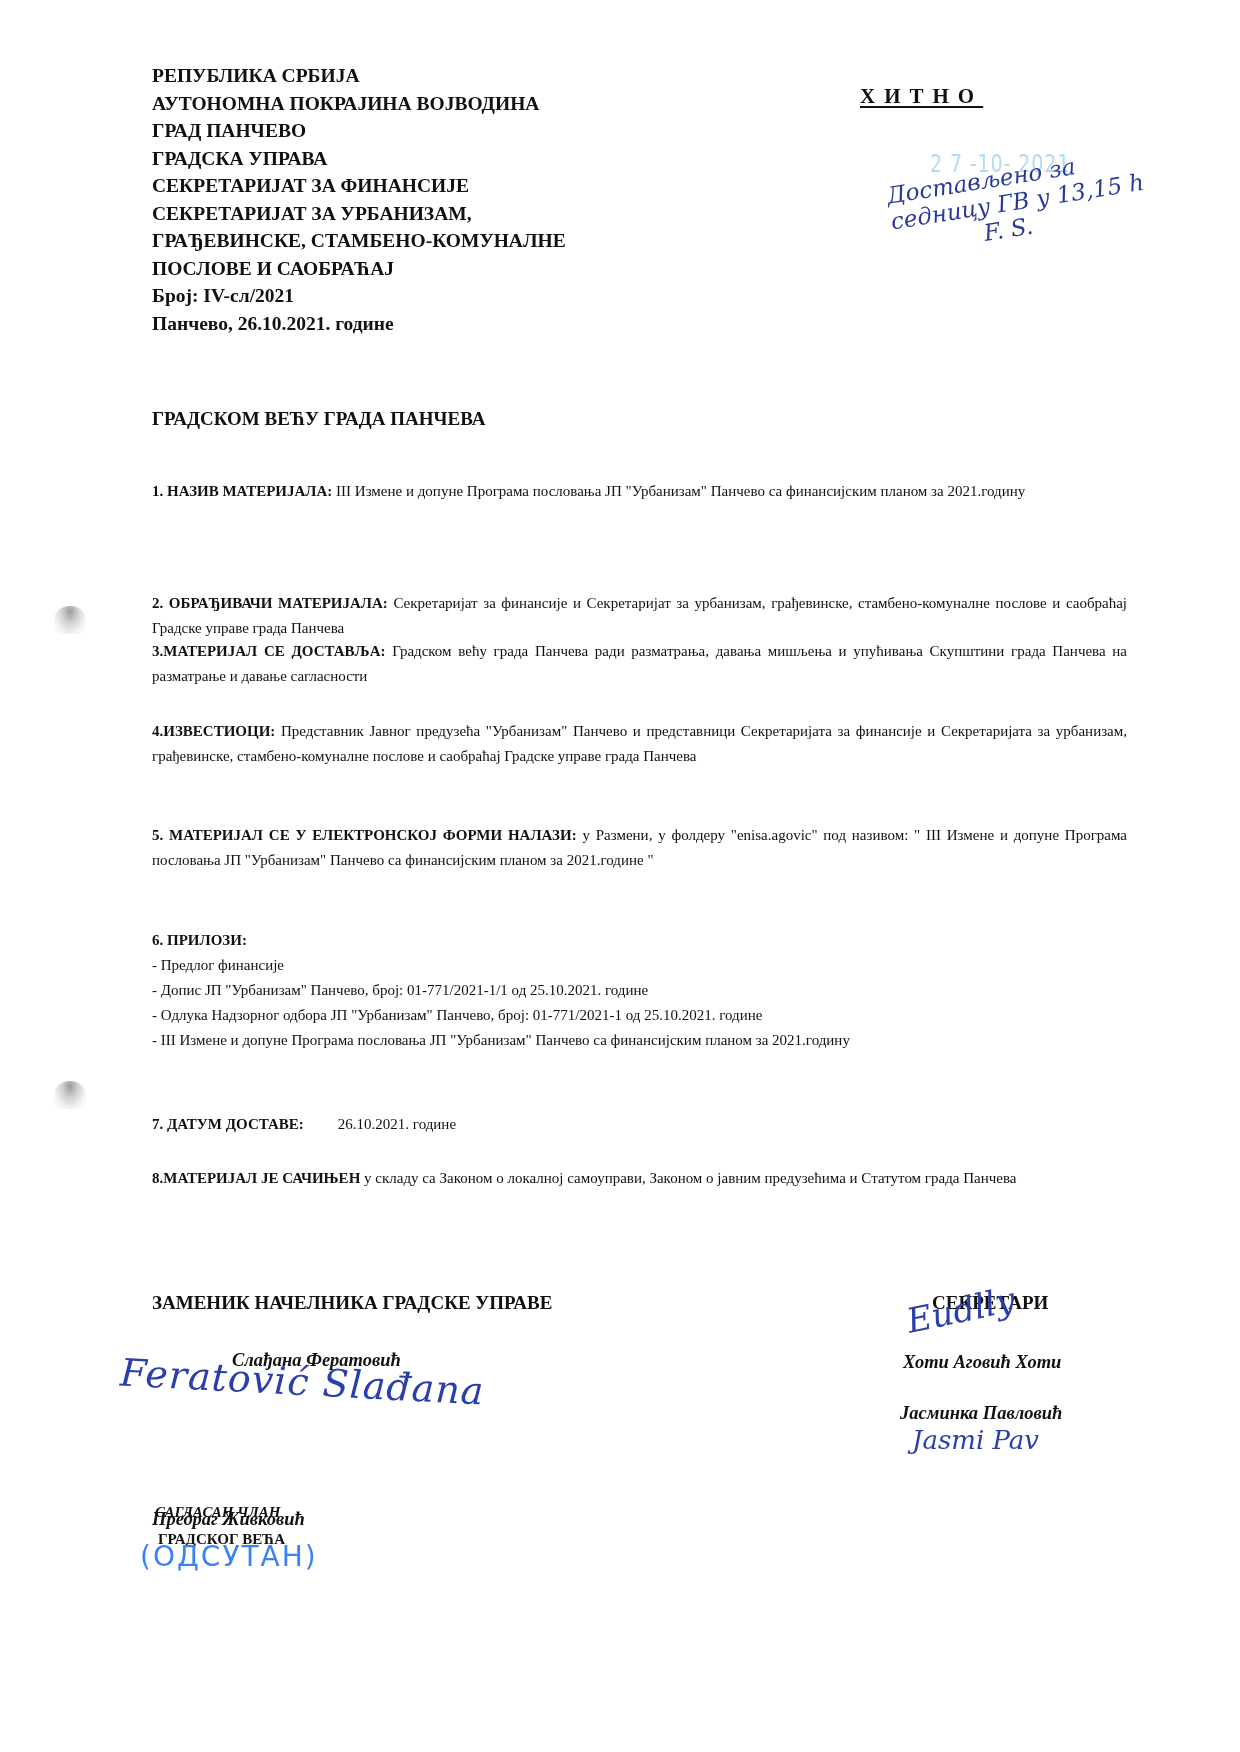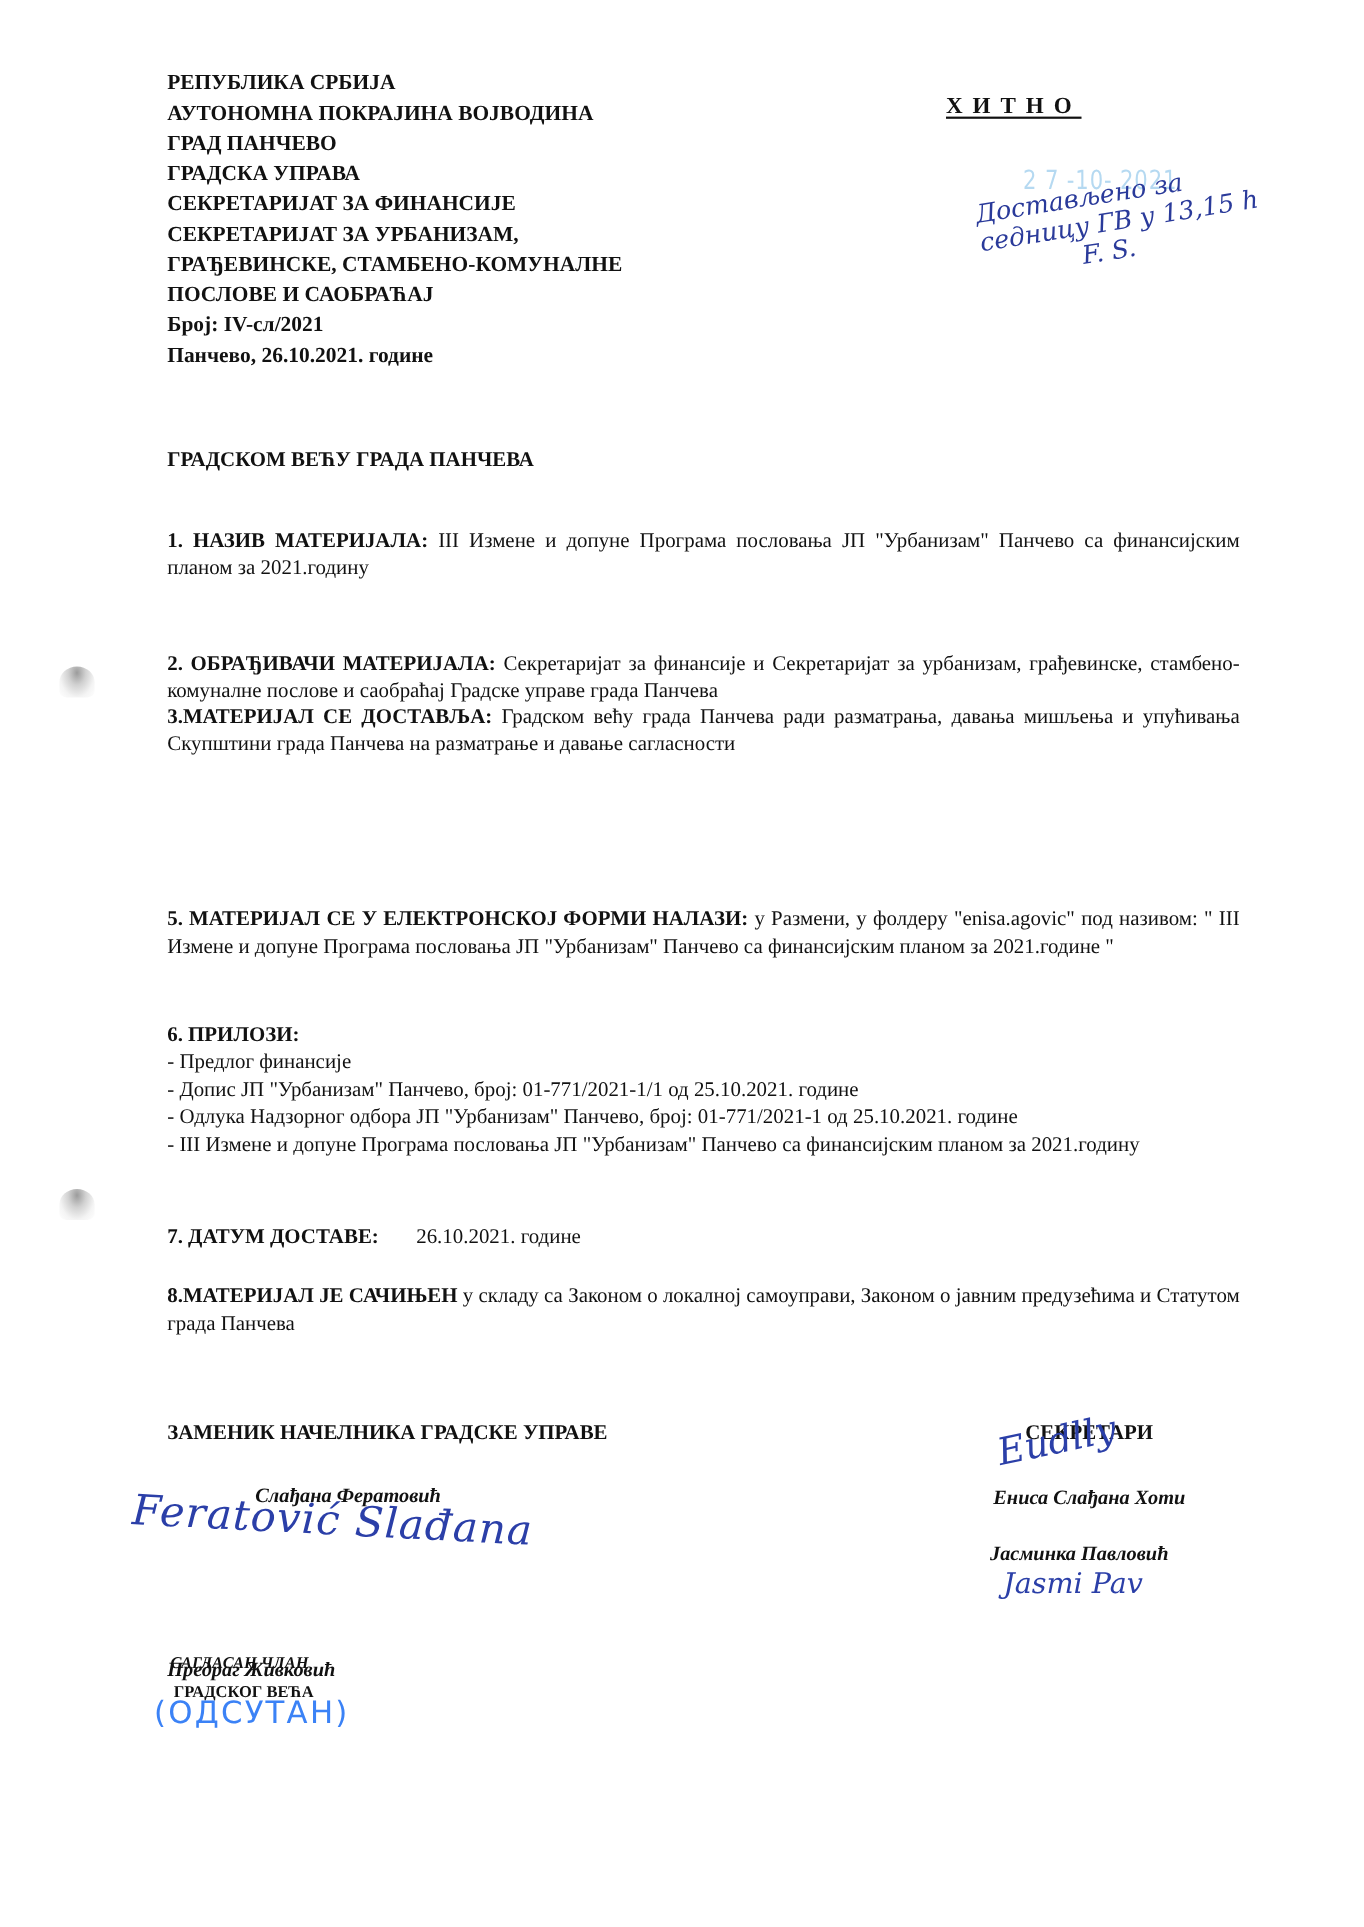--- a/index.html
+++ b/index.html
@@ -13,21 +13,21 @@
   .urgent { position: absolute; left: 860px; top: 84px; font-weight: bold; font-size: 21px;
             letter-spacing: 9px; text-decoration: underline; text-underline-offset: 3px; }
 
   .stamp-date { position: absolute; left: 930px; top: 150px; font-family: "DejaVu Sans", sans-serif;
                 font-size: 24px; color: #a9d3ef; letter-spacing: 1px; opacity: 0.85; transform: scaleX(0.8); transform-origin: left; }
   .handnote { position: absolute; left: 885px; top: 183px; font-family: "DejaVu Serif", serif; font-style: italic;
               color: #2a3a9a; font-size: 23px; line-height: 26px; transform: rotate(-9deg); transform-origin: left top; }
 
   .recipient { position: absolute; left: 152px; top: 408px; font-weight: bold; font-size: 19px; }
 
-  .section { position: absolute; left: 152px; width: 975px; font-size: 19px; line-height: 25px; text-align: justify; }
+  .section { position: absolute; left: 152px; width: 975px; font-size: 15px; line-height: 25px; text-align: justify; }
   .section .lbl { font-weight: bold; }
   .s1 { top: 479px; }
   .s2 { top: 591px; }
   .s3 { top: 639px; }
   .s4 { top: 719px; }
   .s5 { top: 823px; }
   .s6 { top: 928px; }
   .s6 .item { display: block; }
   .s7 { top: 1112px; }
   .s7 .gap { display: inline-block; width: 34px; }
@@ -86,20 +86,23 @@
 
   <div class="section s1">
     <span class="lbl">1. НАЗИВ МАТЕРИЈАЛА:</span><span> III Измене и допуне Програма пословања ЈП "Урбанизам" Панчево са финансијским планом за 2021.годину</span>
   </div>
   <div class="section s2">
     <span class="lbl">2. ОБРАЂИВАЧИ МАТЕРИЈАЛА:</span><span> Секретаријат за финансије и Секретаријат за урбанизам, грађевинске, стамбено-комуналне послове и саобраћај  Градске управе града Панчева</span>
   </div>
   <div class="section s3">
     <span class="lbl">3.МАТЕРИЈАЛ СЕ ДОСТАВЉА:</span><span> Градском већу града Панчева ради разматрања, давања мишљења и упућивања Скупштини града Панчева на разматрање и давање сагласности</span>
   </div>
+  <div class="section s4">
+    <span class="lbl">4.ИЗВЕСТИОЦИ:</span><span> Представник Јавног предузећа "Урбанизам" Панчево и представници Секретаријата за финансије и  Секретаријата за урбанизам, грађевинске, стамбено-комуналне послове и саобраћај Градске управе града Панчева</span>
+  </div>
   <div class="section s5">
     <span class="lbl">5. МАТЕРИЈАЛ СЕ У ЕЛЕКТРОНСКОЈ ФОРМИ НАЛАЗИ:</span><span> у Размени, у фолдеру "enisa.agovic" под називом: " III Измене и допуне Програма пословања ЈП "Урбанизам" Панчево са финансијским планом за 2021.године "</span>
   </div>
   <div class="section s6">
     <span class="lbl item">6. ПРИЛОЗИ:</span>
     <span class="item">- Предлог финансије</span>
     <span class="item">- Допис ЈП "Урбанизам" Панчево, број: 01-771/2021-1/1 од  25.10.2021. године</span>
     <span class="item">- Одлука Надзорног одбора ЈП "Урбанизам" Панчево, број: 01-771/2021-1 од 25.10.2021. године</span>
     <span class="item">- III Измене и допуне Програма пословања ЈП "Урбанизам" Панчево са финансијским планом за 2021.годину</span>
   </div>
@@ -116,19 +119,19 @@
 
   <div class="agree">
     <div class="l1">САГЛАСАН ЧЛАН</div>
     <div class="l2">ГРАДСКОГ ВЕЋА</div>
   </div>
   <div class="sig-name n4">Предраг Живковић</div>
   <div class="handwriting hw4">(ОДСУТАН)</div>
 
   <div class="sig-right-title">СЕКРЕТАРИ</div>
   <div class="handwriting hw2">Eudlly</div>
-  <div class="sig-name n2">Ениса Слађана Хоти</div>
+  <div class="sig-name n2">Хоти Аговић Хоти</div>
   <div class="sig-name n3">Јасминка Павловић</div>
   <div class="handwriting hw3">Jasmi Pav</div>
 
   <div class="punch p1"></div>
   <div class="punch p2"></div>
 </div>
 
 </body></html>

